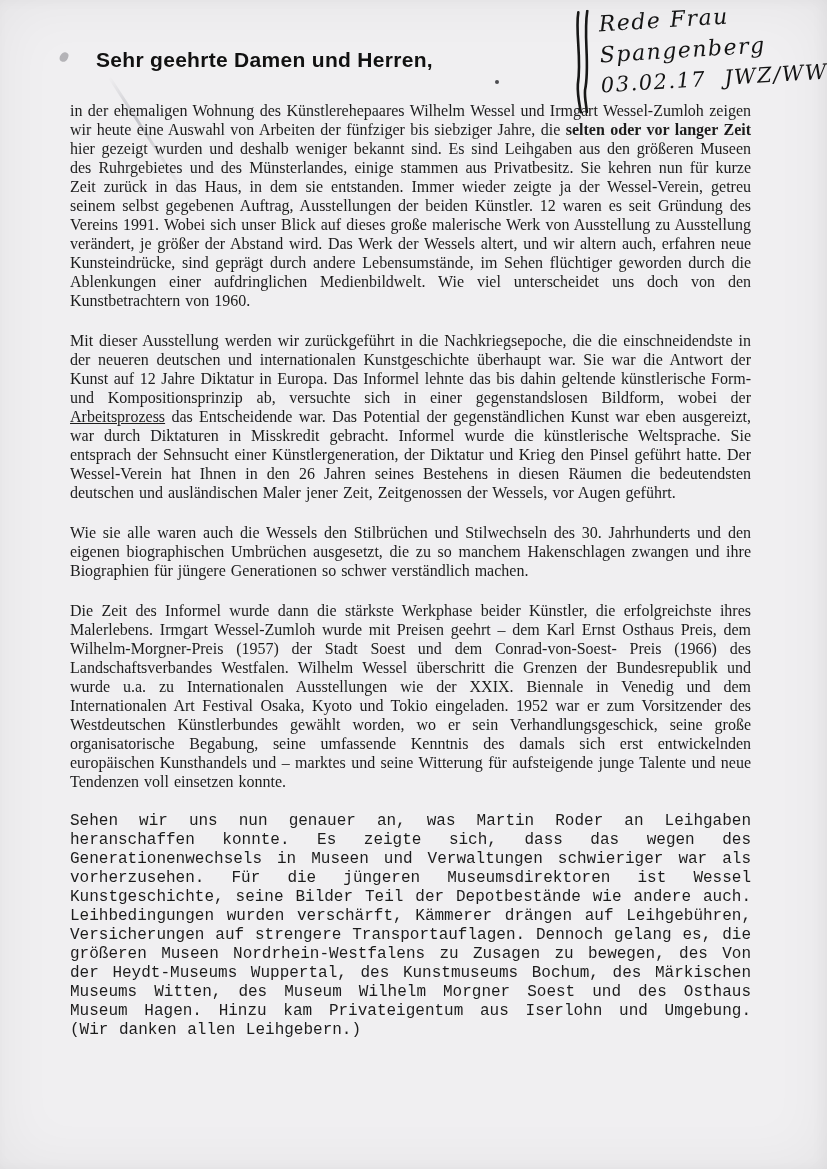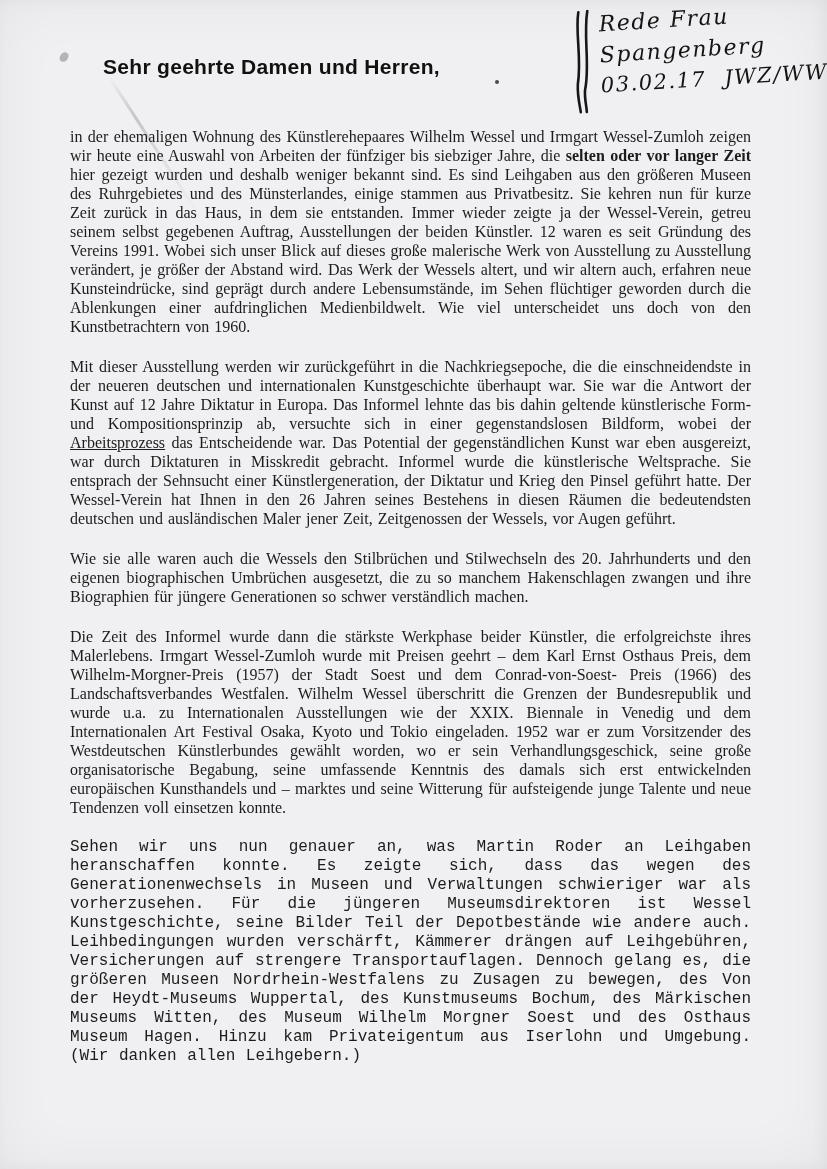--- a/index.html
+++ b/index.html
@@ -44,21 +44,21 @@
     left: 60px; top: 52px;
     width: 8px; height: 10px;
     border-radius: 60% 40% 55% 45%;
     background: rgba(120,120,126,0.5);
     transform: rotate(20deg);
   }
   
   .title {
     position: absolute;
     left: 92px; top: 44px;
-    margin: 11px;
+    margin: 4px;
     font-family: "Liberation Sans", sans-serif;
     font-weight: bold;
     font-size: 21px;
     letter-spacing: 0.3px;
     color: #111;
     white-space: nowrap;
   }
   
   .note {
     position: absolute;
@@ -85,21 +85,20 @@
   
   .body-text {
     position: absolute;
     left: 70px; top: 101px;
     width: 681px;
     font-size: 16px;
     line-height: 19px;
     text-align: justify;
     word-spacing: 1px;
     color: var(--ink);
-    margin-top: 26px;
   }
   .para { margin: 0 0 21px 0; }
   .para:last-child { margin-bottom: 0; font-family: Liberation Mono, monospace; }
   .bold { font-weight: bold; }
   .underline { text-decoration: underline; }
 </style>
 </head>
 <body>
 
 <div class="page">
@@ -123,18 +122,18 @@
       <div class="note-line date-row">
         <span>03.02.17</span>
         <span>JWZ/WW</span>
       </div>
     </div>
   </div>
 
   <div class="body-text">
       <p class="para"><span>in der ehemaligen Wohnung des Künstlerehepaares Wilhelm Wessel und Irmgart Wessel-Zumloh zeigen wir heute eine Auswahl von Arbeiten der fünfziger bis siebziger Jahre, die </span><span class="bold">selten oder vor langer Zeit</span><span> hier gezeigt wurden und deshalb weniger bekannt sind. Es sind Leihgaben aus den größeren Museen des Ruhrgebietes und des Münsterlandes, einige stammen aus Privatbesitz. Sie kehren nun für kurze Zeit zurück in das Haus, in dem sie entstanden. Immer wieder zeigte ja der Wessel-Verein, getreu seinem selbst gegebenen Auftrag, Ausstellungen der beiden Künstler. 12 waren es seit Gründung des Vereins 1991. Wobei sich unser Blick auf dieses große malerische Werk von Ausstellung zu Ausstellung verändert, je größer der Abstand wird. Das Werk der Wessels altert, und wir altern auch, erfahren neue Kunsteindrücke, sind geprägt durch andere Lebensumstände, im Sehen flüchtiger geworden durch die Ablenkungen einer aufdringlichen Medienbildwelt. Wie viel unterscheidet uns doch von den Kunstbetrachtern von 1960.</span></p>
       <p class="para"><span>Mit dieser Ausstellung werden wir zurückgeführt in die Nachkriegsepoche, die die einschneidendste in der neueren deutschen und internationalen Kunstgeschichte überhaupt war. Sie war die Antwort der Kunst auf 12 Jahre Diktatur in Europa. Das Informel lehnte das bis dahin geltende künstlerische Form- und Kompositionsprinzip ab, versuchte sich in einer gegenstandslosen Bildform, wobei der </span><span class="underline">Arbeitsprozess</span><span> das Entscheidende war. Das Potential der gegenständlichen Kunst war eben ausgereizt, war durch Diktaturen in Misskredit gebracht. Informel wurde die künstlerische Weltsprache. Sie entsprach der Sehnsucht einer Künstlergeneration, der Diktatur und Krieg den Pinsel geführt hatte. Der Wessel-Verein hat Ihnen in den 26 Jahren seines Bestehens in diesen Räumen die bedeutendsten deutschen und ausländischen Maler jener Zeit, Zeitgenossen der Wessels, vor Augen geführt.</span></p>
-      <p class="para"><span>Wie sie alle waren auch die Wessels den Stilbrüchen und Stilwechseln des 20. Jahrhunderts und den eigenen biographischen Umbrüchen ausgesetzt, die zu so manchem Hakenschlagen zwangen und ihre Biographien für jüngere Generationen so schwer verständlich machen.</span></p>
+      <p class="para"><span>Wie sie alle waren auch die Wessels den Stilbrüchen und Stilwechseln des 30. Jahrhunderts und den eigenen biographischen Umbrüchen ausgesetzt, die zu so manchem Hakenschlagen zwangen und ihre Biographien für jüngere Generationen so schwer verständlich machen.</span></p>
       <p class="para"><span>Die Zeit des Informel wurde dann die stärkste Werkphase beider Künstler, die erfolgreichste ihres Malerlebens. Irmgart Wessel-Zumloh wurde mit Preisen geehrt – dem Karl Ernst Osthaus Preis, dem Wilhelm-Morgner-Preis (1957) der Stadt Soest und dem Conrad-von-Soest- Preis (1966) des Landschaftsverbandes Westfalen. Wilhelm Wessel überschritt die Grenzen der Bundesrepublik und wurde u.a. zu Internationalen Ausstellungen wie der XXIX. Biennale in Venedig und dem Internationalen Art Festival Osaka, Kyoto und Tokio eingeladen. 1952 war er zum Vorsitzender des Westdeutschen Künstlerbundes gewählt worden, wo er sein Verhandlungsgeschick, seine große organisatorische Begabung, seine umfassende Kenntnis des damals sich erst entwickelnden europäischen Kunsthandels und – marktes und seine Witterung für aufsteigende junge Talente und neue Tendenzen voll einsetzen konnte.</span></p>
       <p class="para"><span>Sehen wir uns nun genauer an, was Martin Roder an Leihgaben heranschaffen konnte. Es zeigte sich, dass das wegen des Generationenwechsels in Museen und Verwaltungen schwieriger war als vorherzusehen. Für die jüngeren Museumsdirektoren ist Wessel Kunstgeschichte, seine Bilder Teil der Depotbestände wie andere auch. Leihbedingungen wurden verschärft, Kämmerer drängen auf Leihgebühren, Versicherungen auf strengere Transportauflagen. Dennoch gelang es, die größeren Museen Nordrhein-Westfalens zu Zusagen zu bewegen, des Von der Heydt-Museums Wuppertal, des Kunstmuseums Bochum, des Märkischen Museums Witten, des Museum Wilhelm Morgner Soest und des Osthaus Museum Hagen. Hinzu kam Privateigentum aus Iserlohn und Umgebung. (Wir danken allen Leihgebern.)</span></p>
     </div>
 
 </div>
 
 </body></html>

